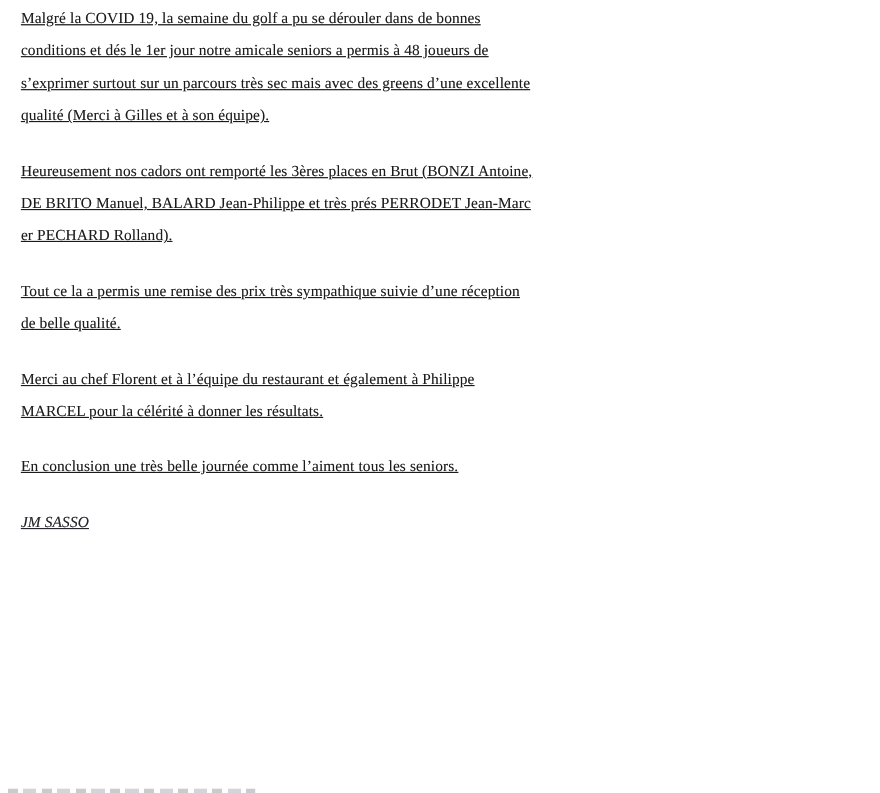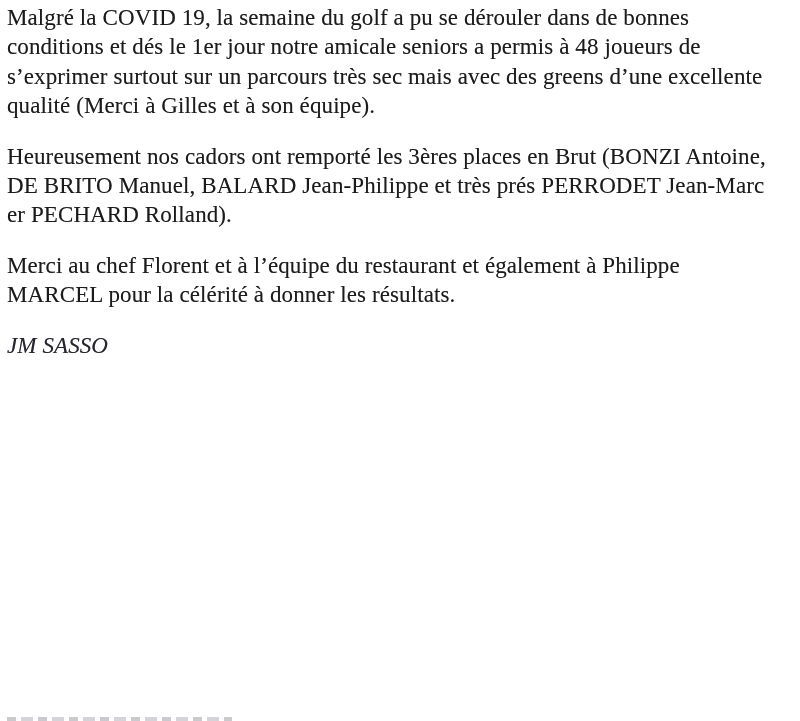--- a/index.html
+++ b/index.html
@@ -12,27 +12,28 @@
     height: 721px;
     overflow: hidden;
     position: relative;
     font-family: "Liberation Serif", "DejaVu Serif", serif;
     color: #1b1b1b;
   }
   .doc {
     padding: 3px 10px 0 7px;
   }
   .doc p {
-    margin: 0 0 21px 0;
-    font-size: 23px;
+    margin: 0 0 21px 12px;
+    font-size: 14px;
     line-height: 29.4px;
     white-space: pre-line;
     letter-spacing: 0.1px;
     
     text-shadow: 0 0 0.4px rgba(0,0,0,0.35);
+    text-decoration: underline;
   }
   .signature {
     margin: 0;
     font-size: 14.5px;
     font-style: italic;
     line-height: 18px;
     letter-spacing: 0.3px;
     color: #26262e;
   }
   
@@ -60,21 +61,24 @@
 s’exprimer surtout sur un parcours très sec mais avec des greens d’une excellente
 qualité (Merci à Gilles et à son équipe).</p>
 
 
 
   <p>Heureusement nos cadors ont remporté les 3ères places en Brut (BONZI Antoine,
 DE BRITO Manuel, BALARD Jean-Philippe et très prés PERRODET Jean-Marc
 er PECHARD Rolland).</p>
 
 
+  <p>Tout ce la a permis une remise des prix très sympathique suivie d’une réception
+de belle qualité.</p>
 
   <p>Merci au chef Florent et à l’équipe du restaurant et également à Philippe
 MARCEL pour la célérité à donner les résultats.</p>
 
+  <p>En conclusion une très belle journée comme l’aiment tous les seniors.</p>
 
   <p class="signature">JM SASSO</p>
 </div>
 
 <div class="cutoff"></div>
 
 </body></html>

